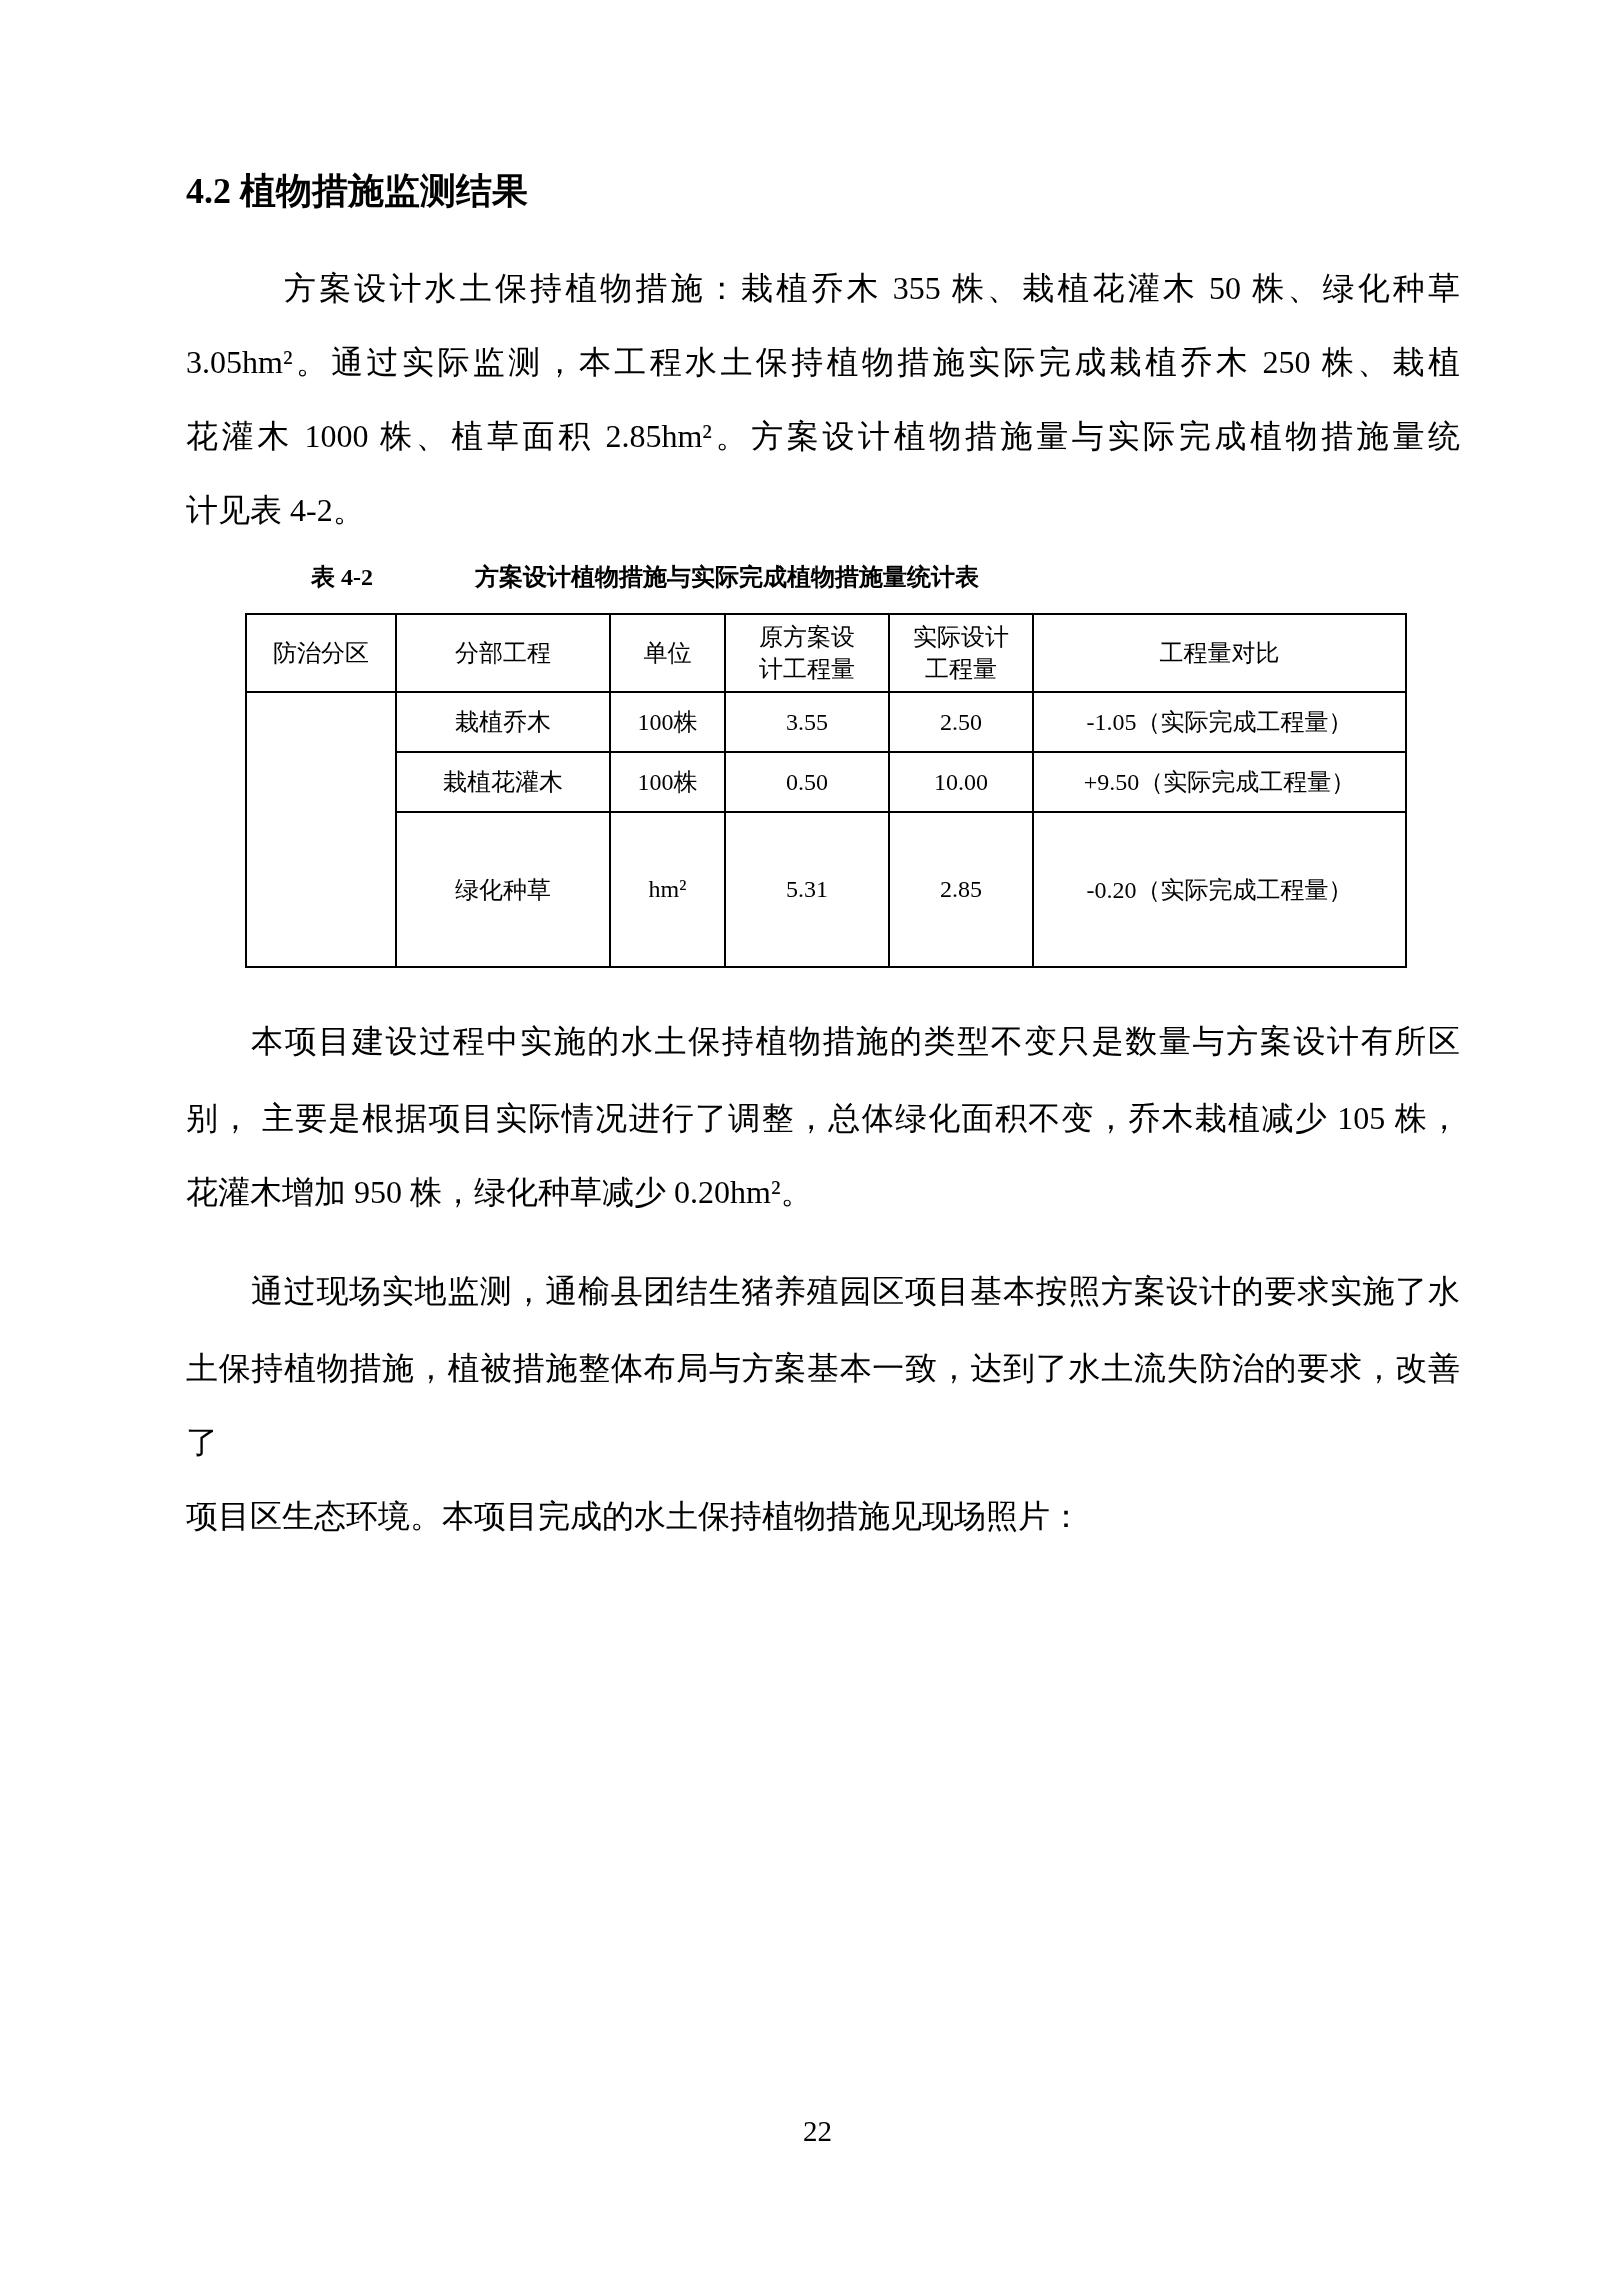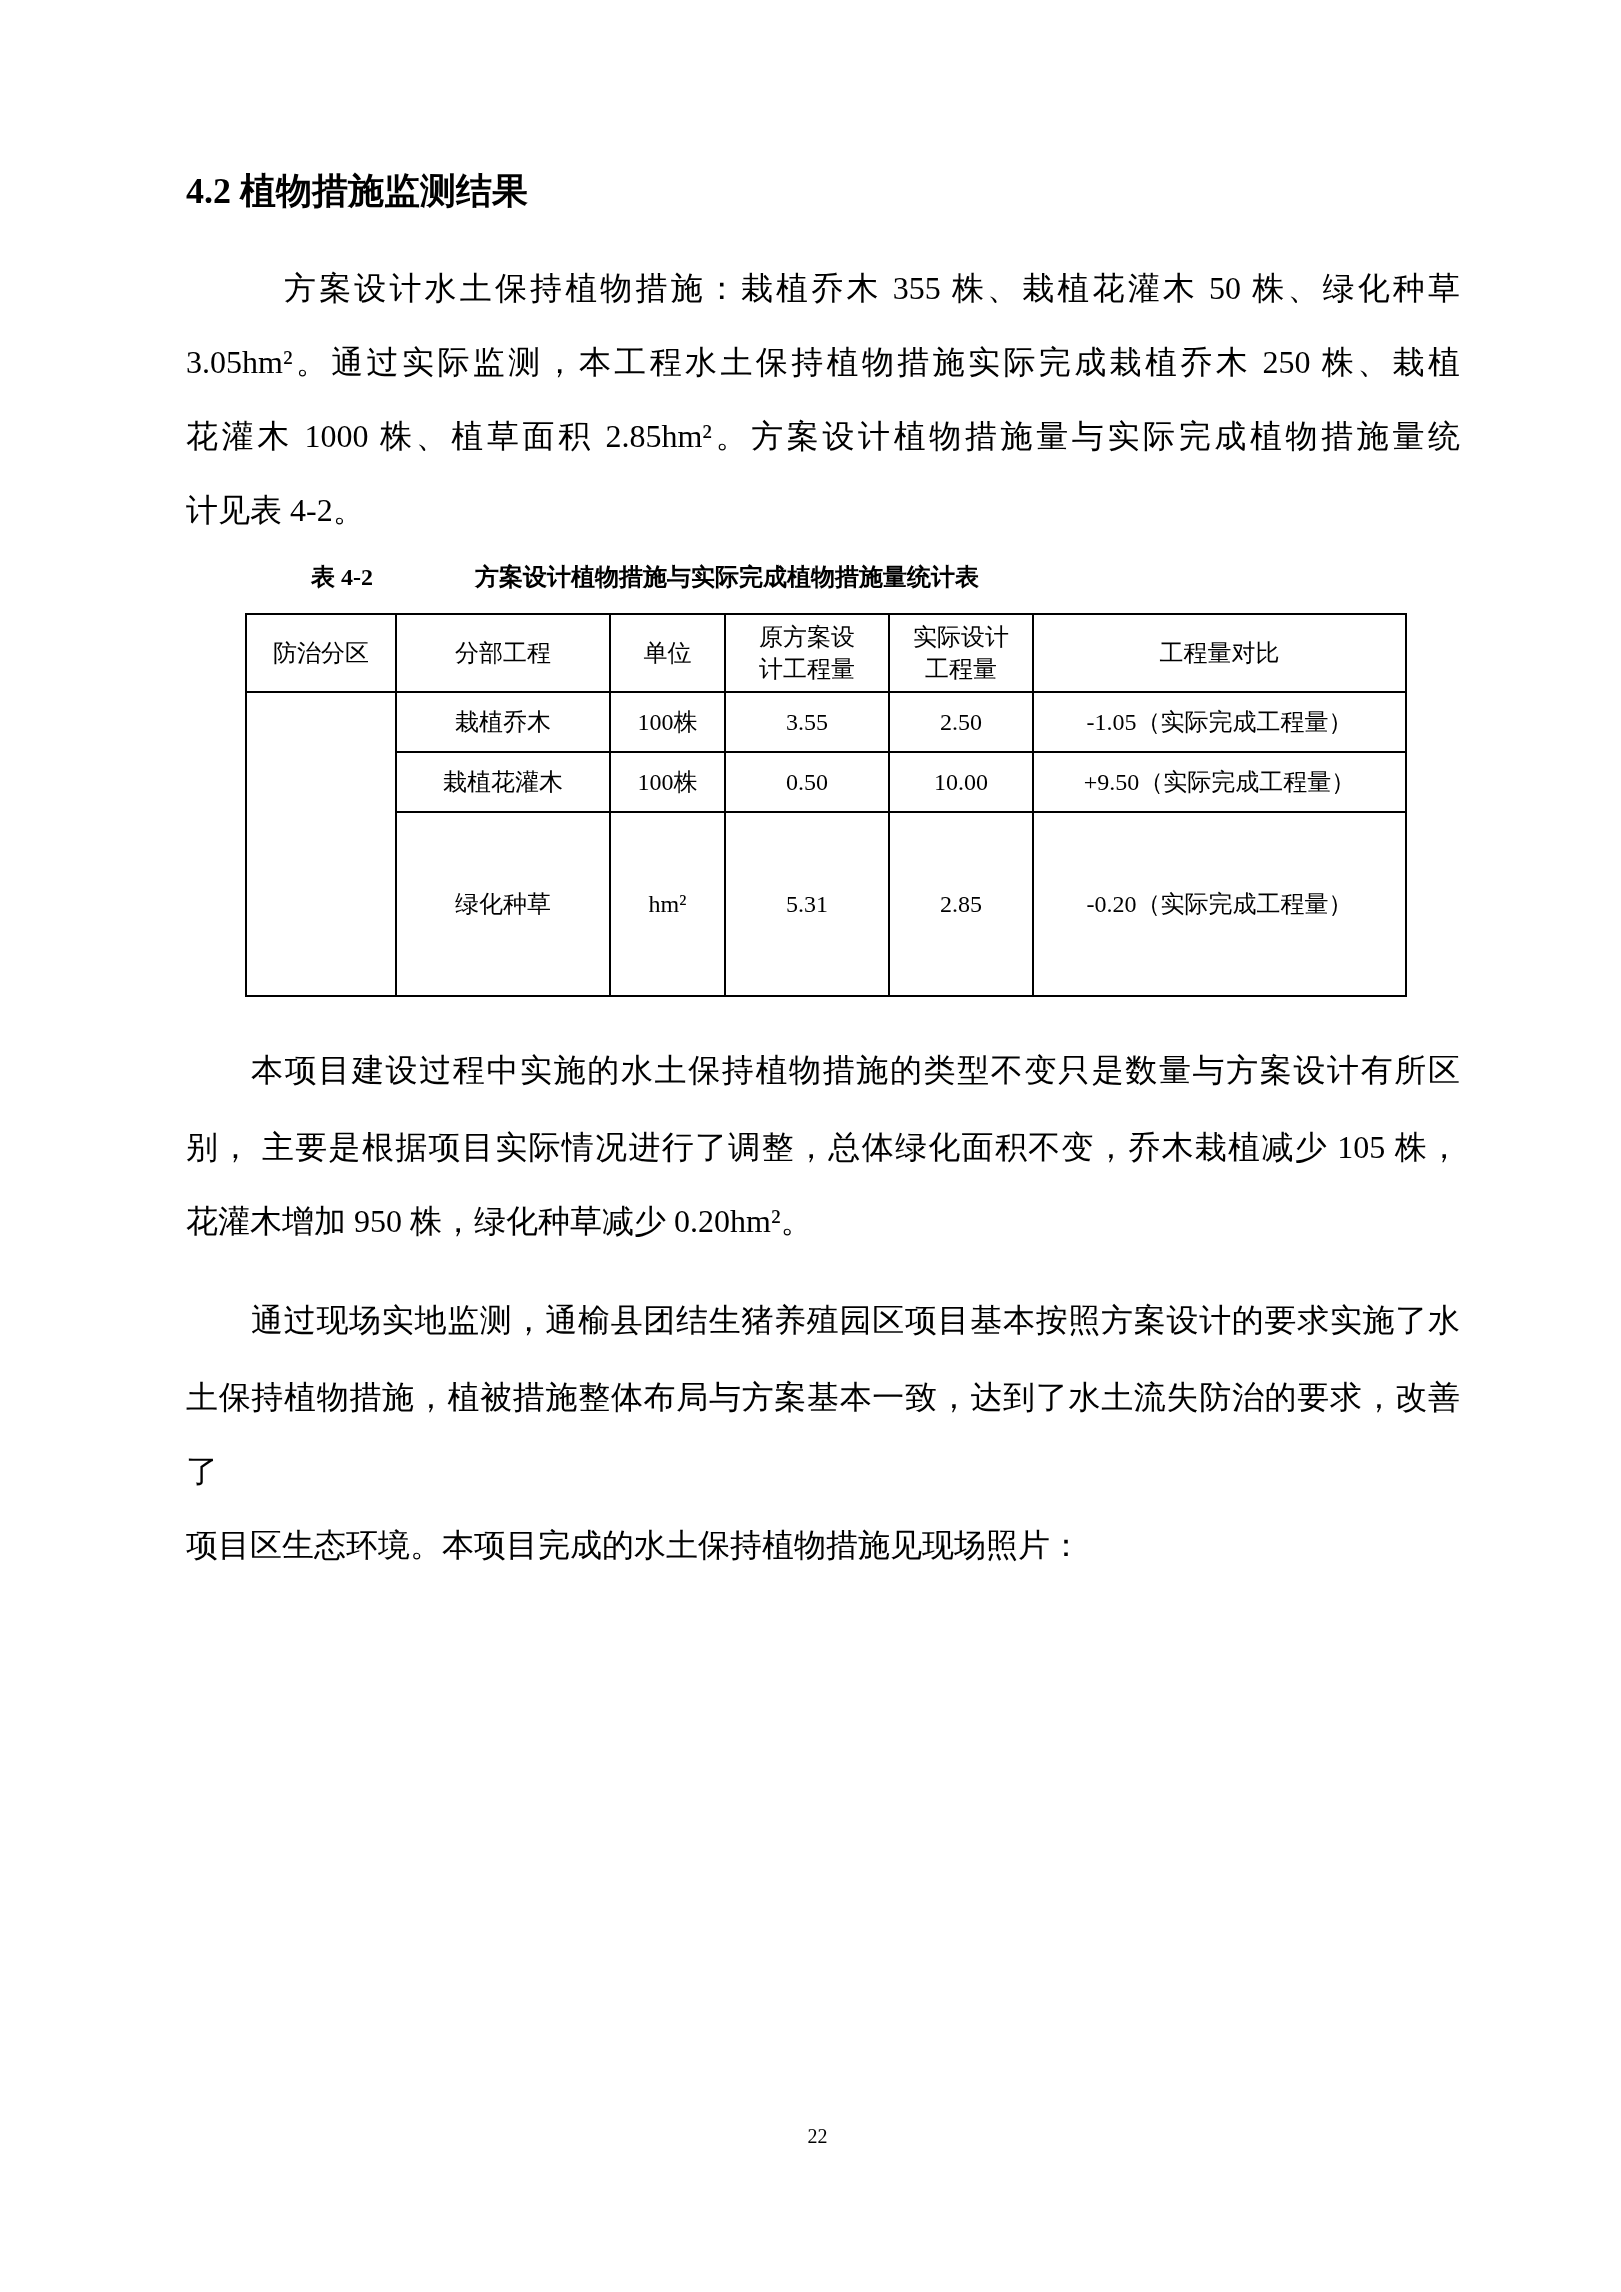--- a/index.html
+++ b/index.html
@@ -45,25 +45,25 @@
   table.measures th, table.measures td {
     border:2px solid #000;
     text-align:center; vertical-align:middle;
     padding:0 5.9px;
     font-weight:normal;
     overflow:hidden;
   }
   table.measures th { white-space:pre-line; }
   tr.head { height:78px; }
   tr.r1, tr.r2 { height:60px; }
-  tr.r3 { height:184px; }
+  tr.r3 { height:155px; }
 
   .page-number {
     position:absolute; bottom:145px; left:14px; right:0;
-    text-align:center; font-size:20px;
+    text-align:center; font-size:29px;
   }
 </style>
 </head>
 <body>
 
 <div class="page">
 
   <div class="heading">4.2 植物措施监测结果</div>
 
   <div class="para" id="p1">

